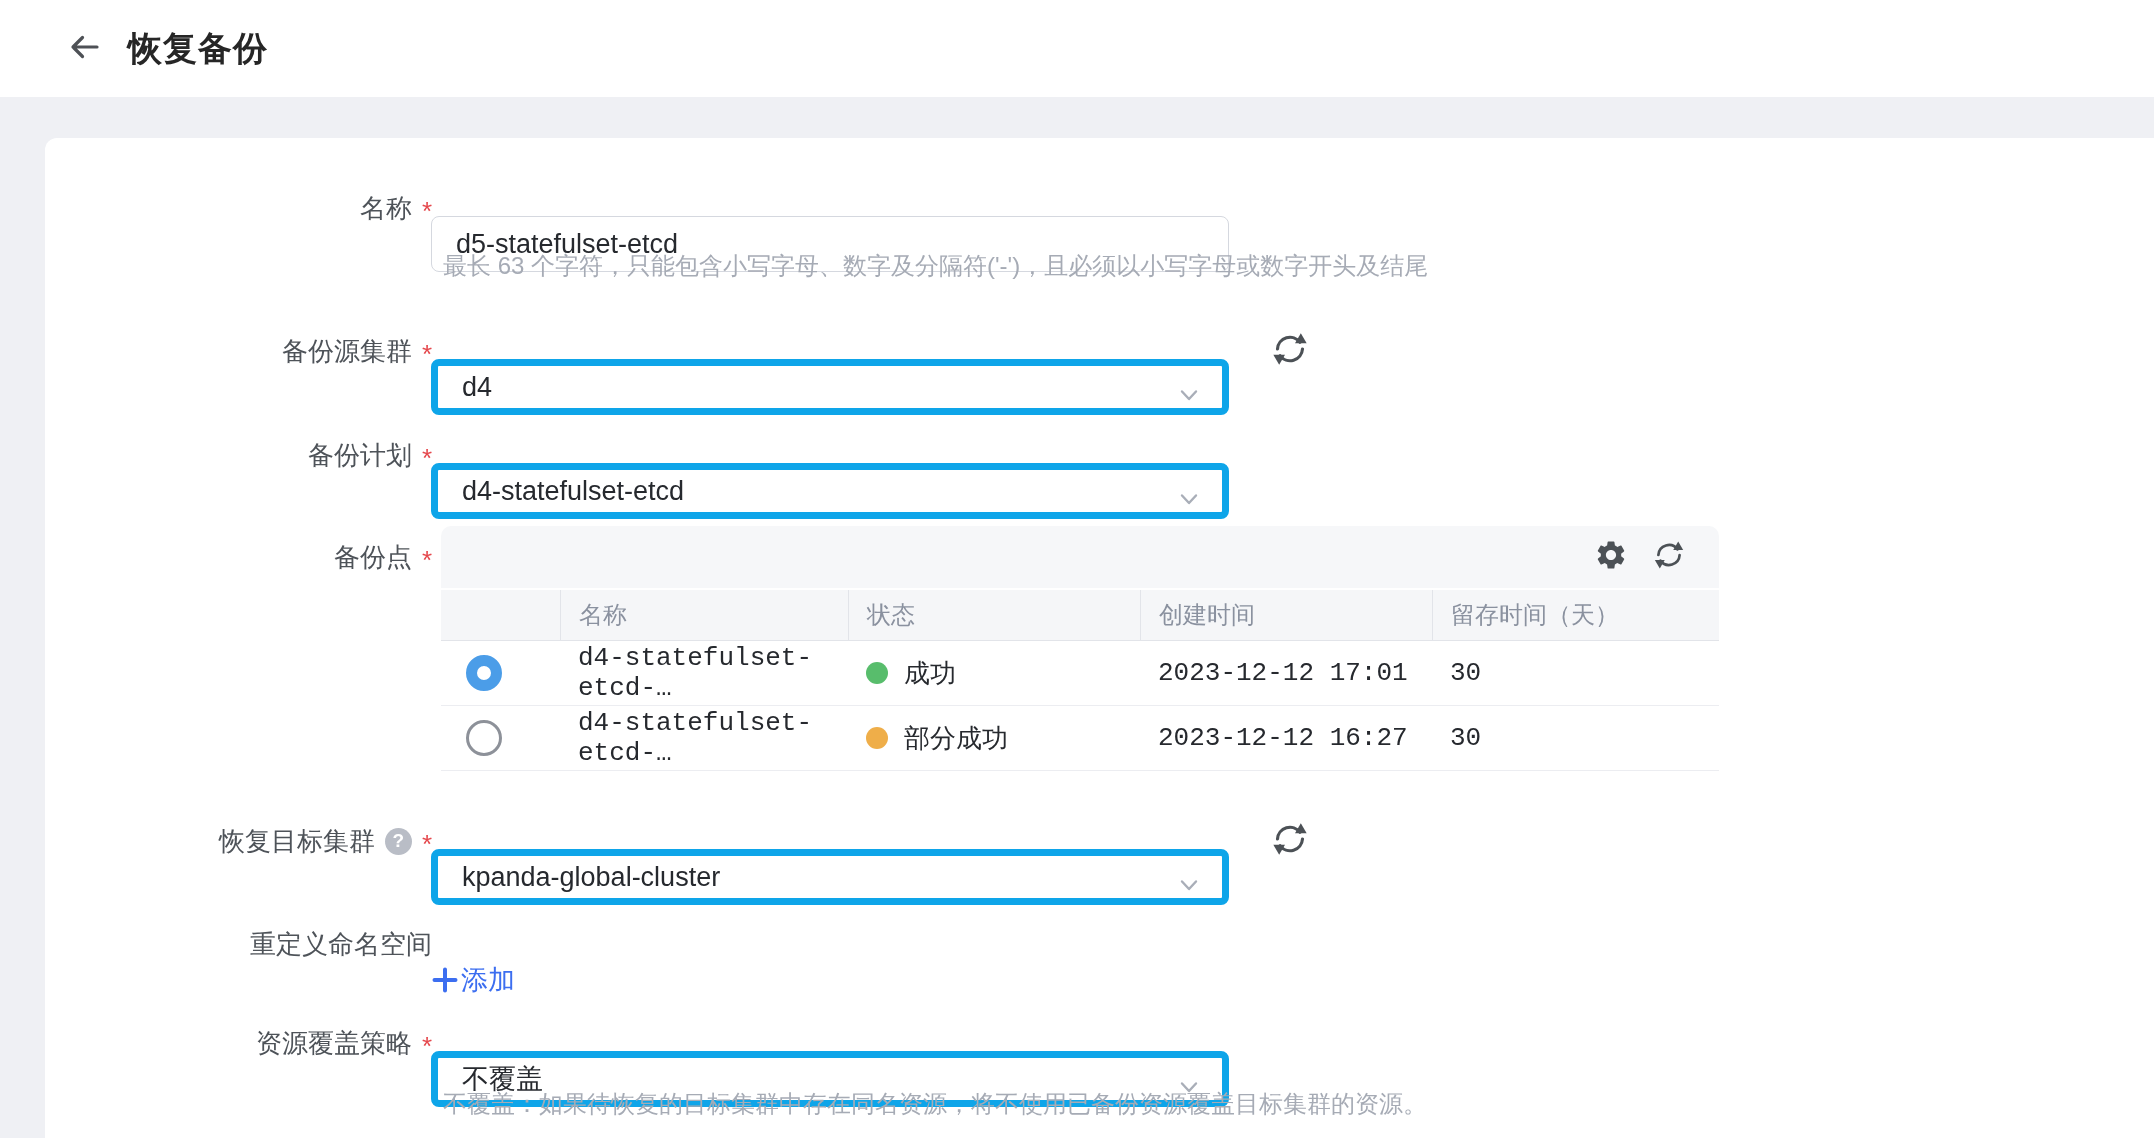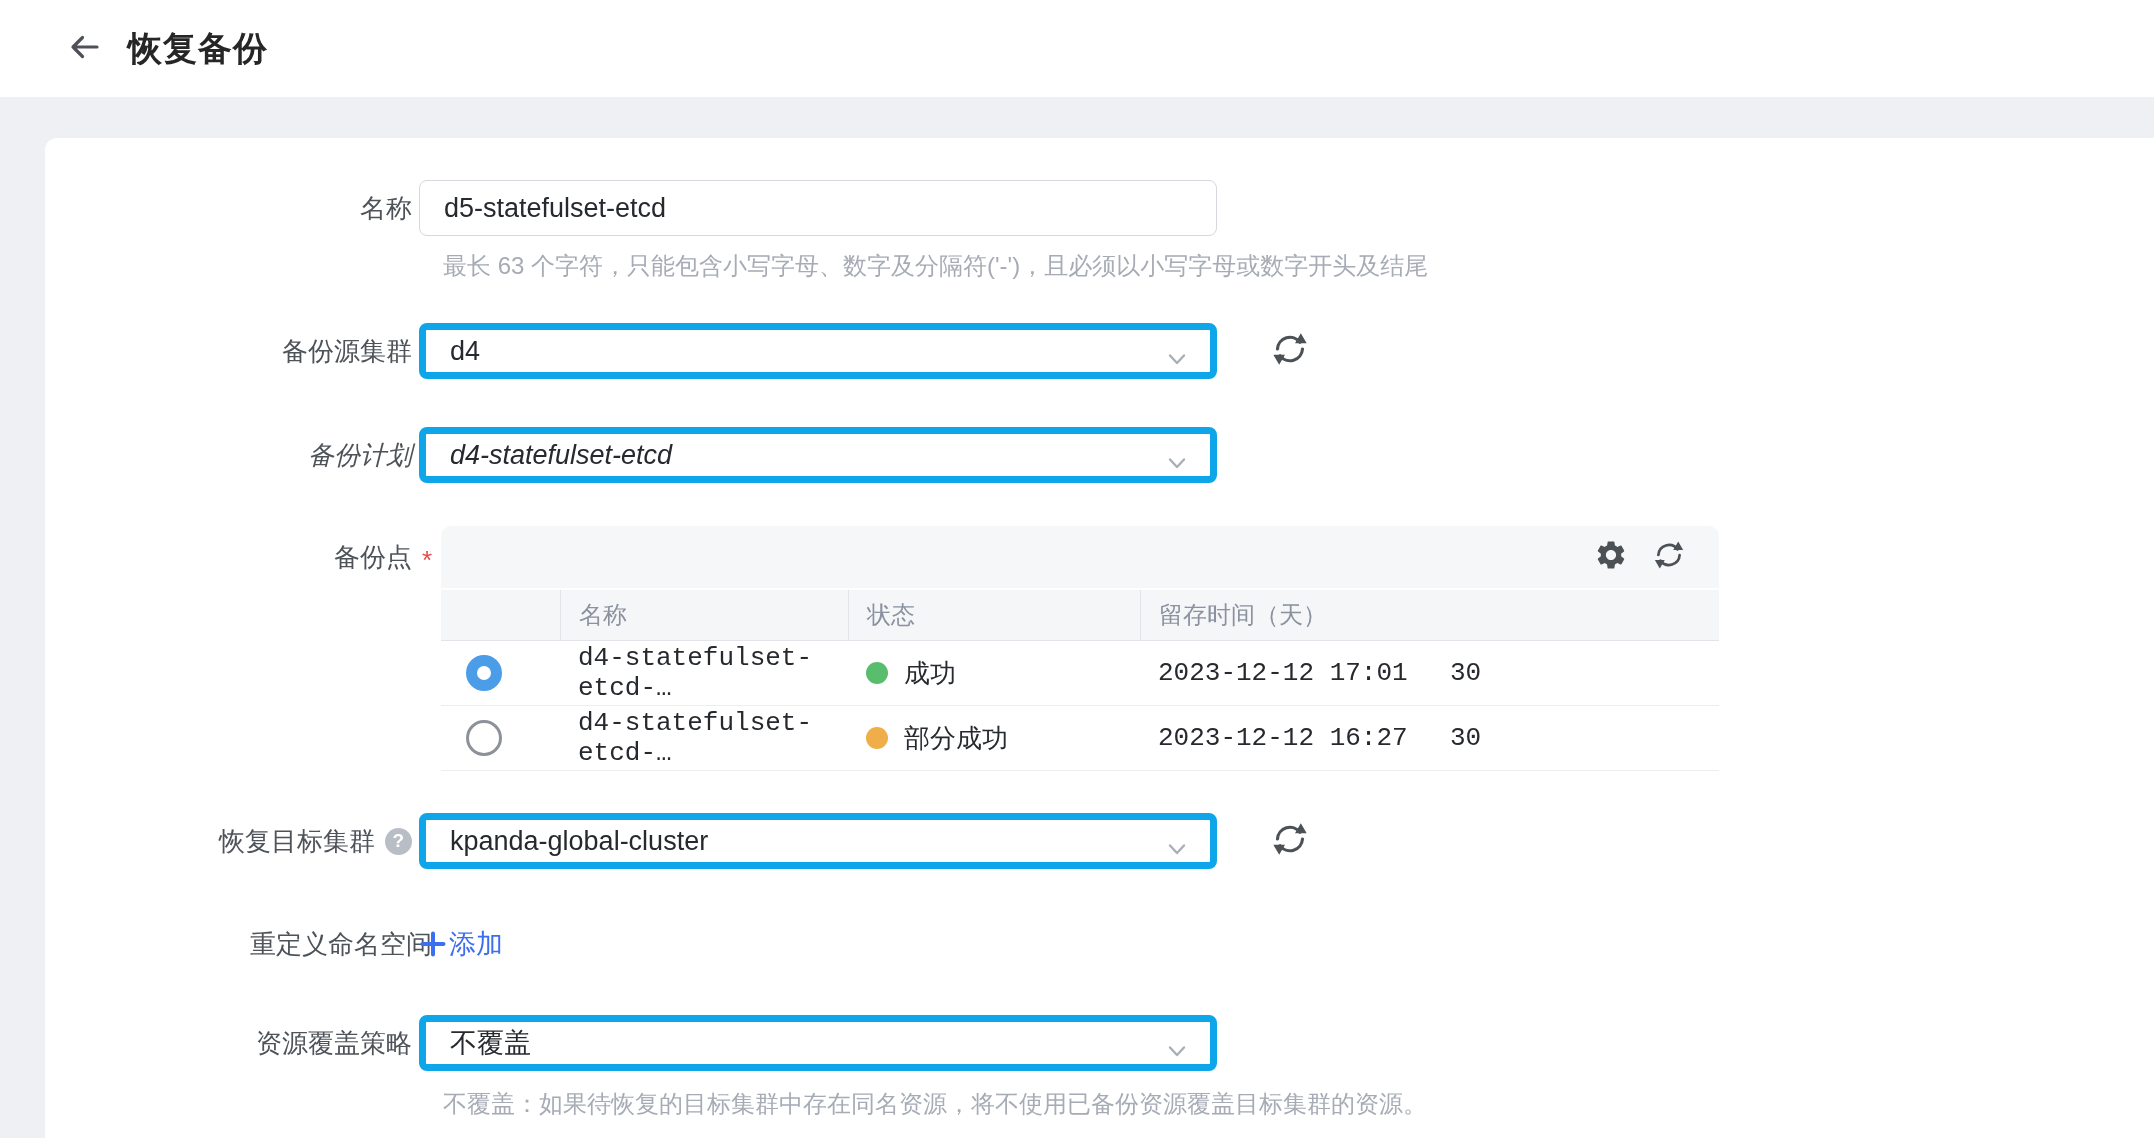--- a/index.html
+++ b/index.html
@@ -15,37 +15,37 @@
   
   .card{position:absolute;left:45px;top:138px;width:2109px;height:1000px;background:#fff;
         border-radius:12px 0 0 0;}
 
   
   .row-label{position:absolute;left:0;width:387px;display:flex;justify-content:flex-end;
              align-items:center;gap:10px;font-size:26px;color:#4e5359;height:56px;}
   .star{color:#e5484d;font-size:26px;line-height:1;transform:translateY(3px);}
   .qmark{width:27px;height:27px;border-radius:50%;background:#b9bdc6;color:#fff;font-size:19px;
          font-weight:700;display:inline-flex;align-items:center;justify-content:center;}
-  .field{position:absolute;left:374px;}
+  .field{position:absolute;left:386px;margin-top:36px;}
   .text-input{width:798px;height:56px;border:1px solid #d5d8df;border-radius:8px;background:#fff;
               font-size:27px;color:#26292e;padding:0 24px;box-sizing:border-box;outline:none;
               font-family:"Liberation Sans","DejaVu Sans",sans-serif;}
   .select{position:relative;width:798px;height:56px;border:7px solid #0ea5e9;border-radius:8px;
           background:#fff;display:flex;align-items:center;padding:0 60px 0 24px;
           box-sizing:border-box;cursor:pointer;}
   .select-value{font-size:27px;color:#26292e;white-space:nowrap;}
   .chevron{position:absolute;right:20px;top:16px;}
   .help-text{position:absolute;left:398px;font-size:24px;color:#a6abb5;white-space:nowrap;}
   .icon-btn{position:absolute;left:1221px;width:48px;height:48px;display:flex;align-items:center;
             justify-content:center;cursor:pointer;}
 
   
   .r1{top:42px;} .help1{top:112px;}
   .r2{top:185px;} .r2i{top:189px;}
-  .r3{top:289px;font-style:italic;}
+  .r3{top:289px;}
   .r4{top:388px;height:62px;}
   .r5{top:675px;} .r5i{top:679px;}
   .r6{top:778px;height:56px;justify-content:flex-end;}
   .r7{top:877px;} .help2{top:950px;}
 
   
   .bp-panel{position:absolute;left:396px;top:388px;width:1278px;}
   .bp-toolbar{height:62px;background:#f6f7f9;border-radius:10px 10px 0 0;display:flex;
               align-items:center;justify-content:flex-end;gap:22px;padding-right:32px;
               box-sizing:border-box;}
@@ -159,20 +159,21 @@
               <polygon points="11,43 4,31 18,31" fill="#4c5156"></polygon>
             </svg>
           </span>
         </span>
       </div>
 
       <div class="bp-head">
         <div class="hcell c0"></div>
         <div class="hcell c1">名称</div>
         <div class="hcell c2">状态</div>
+        <div class="hcell c3">创建时间</div>
         <div class="hcell c4">留存时间（天）</div>
       </div>
 
       <div class="bp-row">
         <div class="cell c0 radio-cell">
           <span class="radio on"></span>
         </div>
         <div class="cell c1">d4-statefulset-etcd-…</div>
         <div class="cell c2">
           <span class="dot" style="background: rgb(88, 189, 108);"></span>

